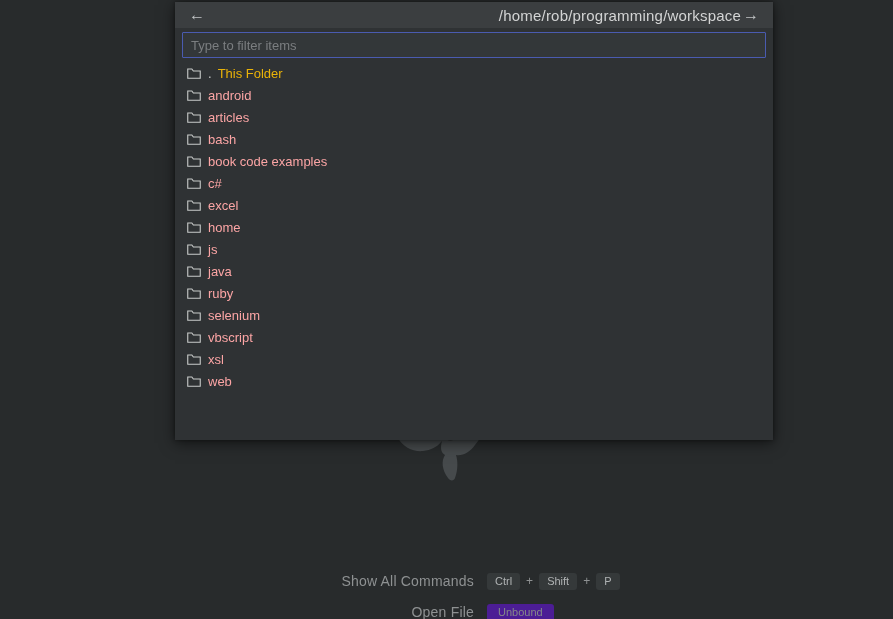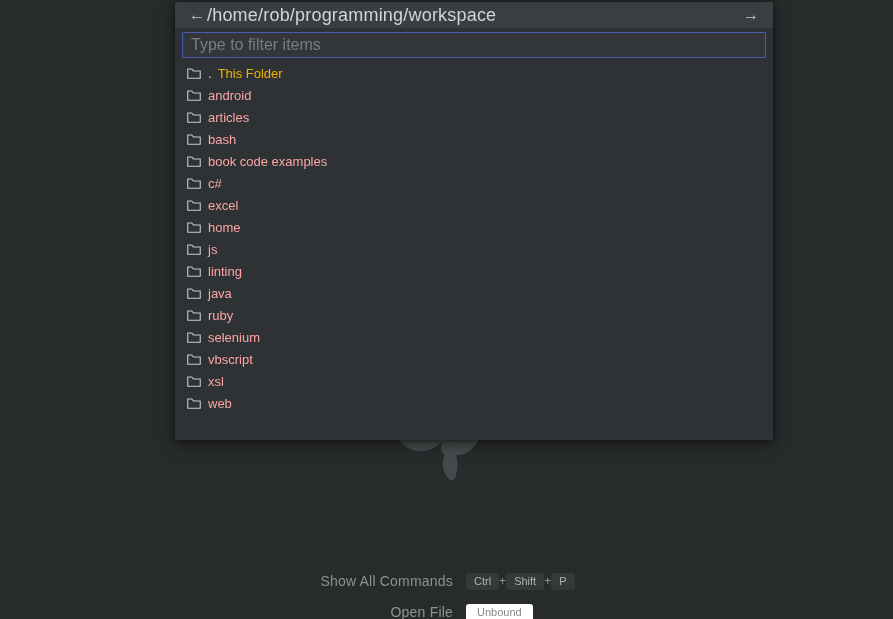--- a/index.html
+++ b/index.html
@@ -20,28 +20,28 @@
   .palette-header {
     height:26px; background:#3b3e40;
     display:flex; align-items:center; justify-content:space-between;
     padding:0 12px;
   }
   .nav-btn {
     background:none; border:none; color:#c2c5c6; font-size:16px; line-height:1;
     cursor:pointer; padding:0 2px; font-family:inherit;
   }
   .palette-path {
-    color:#d3d4d4; font-size:18px; letter-spacing:0.2px;
-    flex:1; text-align:left;
+    color:#d3d4d4; font-size:15px; letter-spacing:0.2px;
+    flex:1; text-align:right;
   }
   .filter-wrap { padding:4px 7px 2px 7px; }
   .filter-input {
     width:100%; height:26px;
     background:#333739; border:1.5px solid #4a5bb0; border-radius:1px;
-    color:#cfd1d1; font-size:16px; padding:4px 8px; outline:none;
+    color:#cfd1d1; font-size:13px; padding:4px 8px; outline:none;
     font-family:inherit;
   }
   .filter-input::placeholder { color:#7b7e80; opacity:1; }
 
   .item-list { padding:2px 0 4px 0; }
   .item-row {
     height:22px; display:flex; align-items:center;
     padding-left:12px; cursor:pointer;
   }
   .folder-icon { color:#c9cbca; display:flex; margin-right:7px; flex:0 0 auto; }
@@ -50,33 +50,33 @@
   .item-label.highlight { color:#eab308; }
 
   
   .watermark {
     position:absolute; left:395px; top:438px; width:100px; height:44px;
     z-index:1; color:#464a4c;
   }
 
   
   .shortcuts { position:absolute; left:0; top:570px; width:893px; z-index:1; }
-  .shortcut-row { display:flex; align-items:center; height:22px; margin-bottom:9px; }
+  .shortcut-row { display:flex; align-items:center; height:22px; margin-bottom:9px;padding-left:21px; }
   .shortcut-label {
     width:453px; text-align:right; color:#8e9192; font-size:14px;
     letter-spacing:0.2px; flex:0 0 auto;
   }
   .shortcut-keys {
-    margin-left:13px; display:flex; align-items:center; flex:0 0 auto;
+    margin-left:13px; display:flex; align-items:center; gap:6px; flex:0 0 auto;
   }
   .key {
     background:#35393a; color:#b0b3b4; font-size:11px;
     padding:3px 8px; border-radius:3px; line-height:1;
   }
-  .key.unbound { background:#ffffff; color:#85888a; padding:3px 11px; }
+  .key.unbound { background:#4c1d95; color:#85888a; padding:3px 11px; }
   .plus { color:#8e9192; font-size:12px; }
 </style>
 </head>
 <body>
 
 <div class="watermark">
   <svg width="100" height="44" viewBox="0 0 100 44">
     <path fill="currentColor" d="M3,0 C8,9 18,14 28,13 C36,12 42,9 46,4 L47,3 C45,10 46,15 50,17
          C46,23 47,32 53,40 C55,43.2 59,43.2 60,40 C63,32 63,23 61,17
          C67,18.5 75,14 80,7 C82,4 84,2 85,0 L62,0 C59,2.5 55,3.2 51,1.5 L50,0 Z"></path>
@@ -183,29 +183,20 @@
       <div class="item-row">
         <span class="folder-icon">
           <svg width="14" height="13" viewBox="0 0 14 13">
             <path d="M0.75,2 h4.1 l1.5,2 h6.9 v7.2 h-12.5 Z" fill="none" stroke="currentColor" stroke-width="1.1"></path>
           </svg>
         </span>
 
         <span class="item-label">js</span>
       </div>
 
-      <div class="item-row">
-        <span class="folder-icon">
-          <svg width="14" height="13" viewBox="0 0 14 13">
-            <path d="M0.75,2 h4.1 l1.5,2 h6.9 v7.2 h-12.5 Z" fill="none" stroke="currentColor" stroke-width="1.1"></path>
-          </svg>
-        </span>
-
-        <span class="item-label">linting</span>
-      </div>
 
 
       <div class="item-row">
         <span class="folder-icon">
           <svg width="14" height="13" viewBox="0 0 14 13">
             <path d="M0.75,2 h4.1 l1.5,2 h6.9 v7.2 h-12.5 Z" fill="none" stroke="currentColor" stroke-width="1.1"></path>
           </svg>
         </span>
 
         <span class="item-label">java</span>

